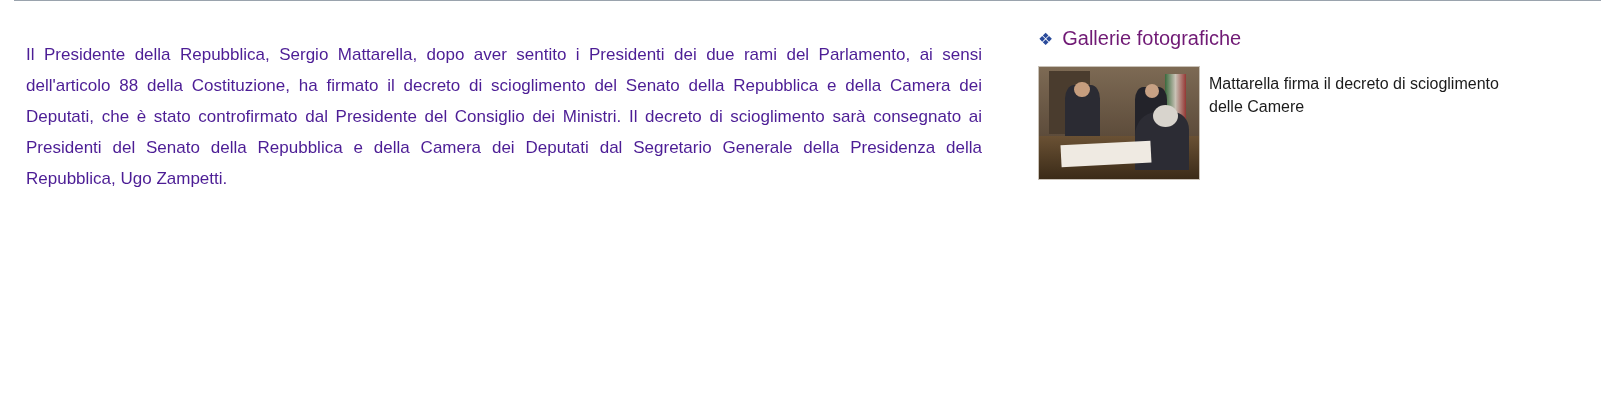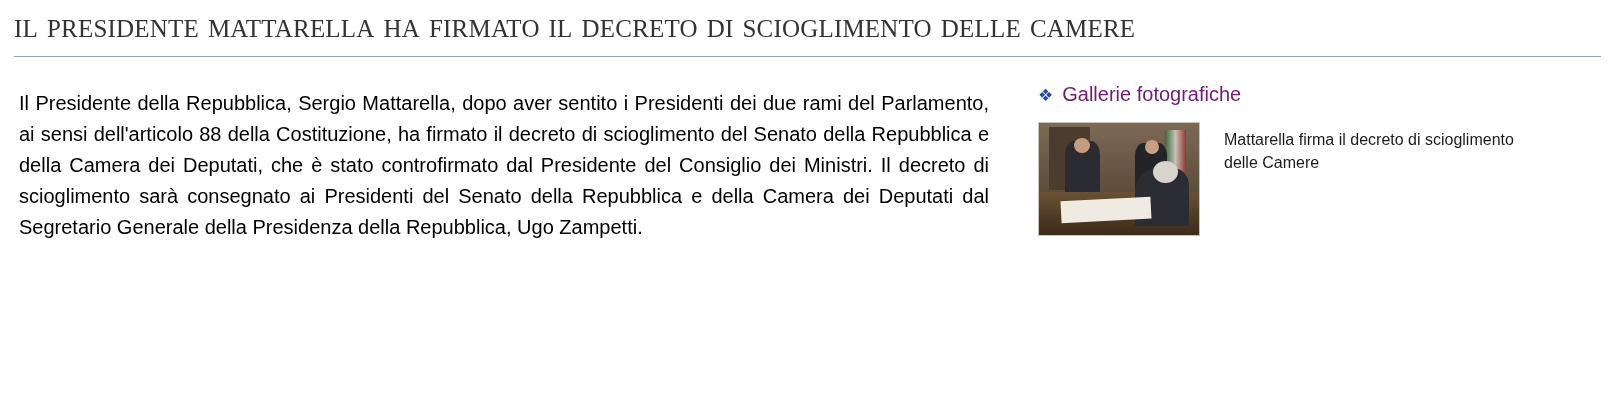--- a/index.html
+++ b/index.html
@@ -53,25 +53,25 @@
     padding-right: 40px;
     box-sizing: border-box;
   }
   .col-side {
     flex: 1 1 auto;
     padding-left: 4px;
     box-sizing: border-box;
   }
   .body-text {
     font-family: "Liberation Sans", sans-serif;
-    font-size: 20px;
+    font-size: 17px;
     line-height: 31px;
-    color: #000000;
+    color: #4c1d95;
     text-align: justify;
-    margin: 5px;
+    margin: 12px;
   }
   
   .side-heading {
     font-family: "Liberation Serif", serif;
     font-size: 26px;
     line-height: 30px;
     color: #1f3566;
     font-variant: small-caps;
     text-transform: lowercase;
     letter-spacing: 0.6px;
@@ -92,21 +92,21 @@
   .side-subheading-label {
     font-family: "Liberation Sans", sans-serif;
     font-size: 20px;
     line-height: 22px;
     color: #701a75;
   }
   .related-item {
     display: flex;
     flex-direction: row;
     align-items: flex-start;
-    gap: 24px;
+    gap: 9px;
   }
   .thumb {
     width: 162px;
     height: 114px;
     flex: 0 0 162px;
     position: relative;
     overflow: hidden;
     background: #6d5a47;
     border: 1px solid #c9c2b8;
     box-sizing: border-box;
@@ -164,21 +164,20 @@
     color: #1b1b1b;
     max-width: 300px;
     padding-top: 6px;
   }
 </style>
 </head>
 <body>
 
 <div class="page">
 
-  <h1 class="article-title">Il Presidente Mattarella ha firmato il decreto di scioglimento delle Camere</h1>
 
   <hr class="title-rule">
 
   <div class="content">
 
     <div class="col-main">
       <p class="body-text">Il Presidente della Repubblica, Sergio Mattarella, dopo aver sentito i Presidenti dei due rami del Parlamento, ai sensi dell'articolo 88 della Costituzione, ha firmato il decreto di scioglimento del Senato della Repubblica e della Camera dei Deputati, che è stato controfirmato dal Presidente del Consiglio dei Ministri. Il decreto di scioglimento sarà consegnato ai Presidenti del Senato della Repubblica e della Camera dei Deputati dal Segretario Generale della Presidenza della Repubblica, Ugo Zampetti.</p>
     </div>
 
     <aside class="col-side">

